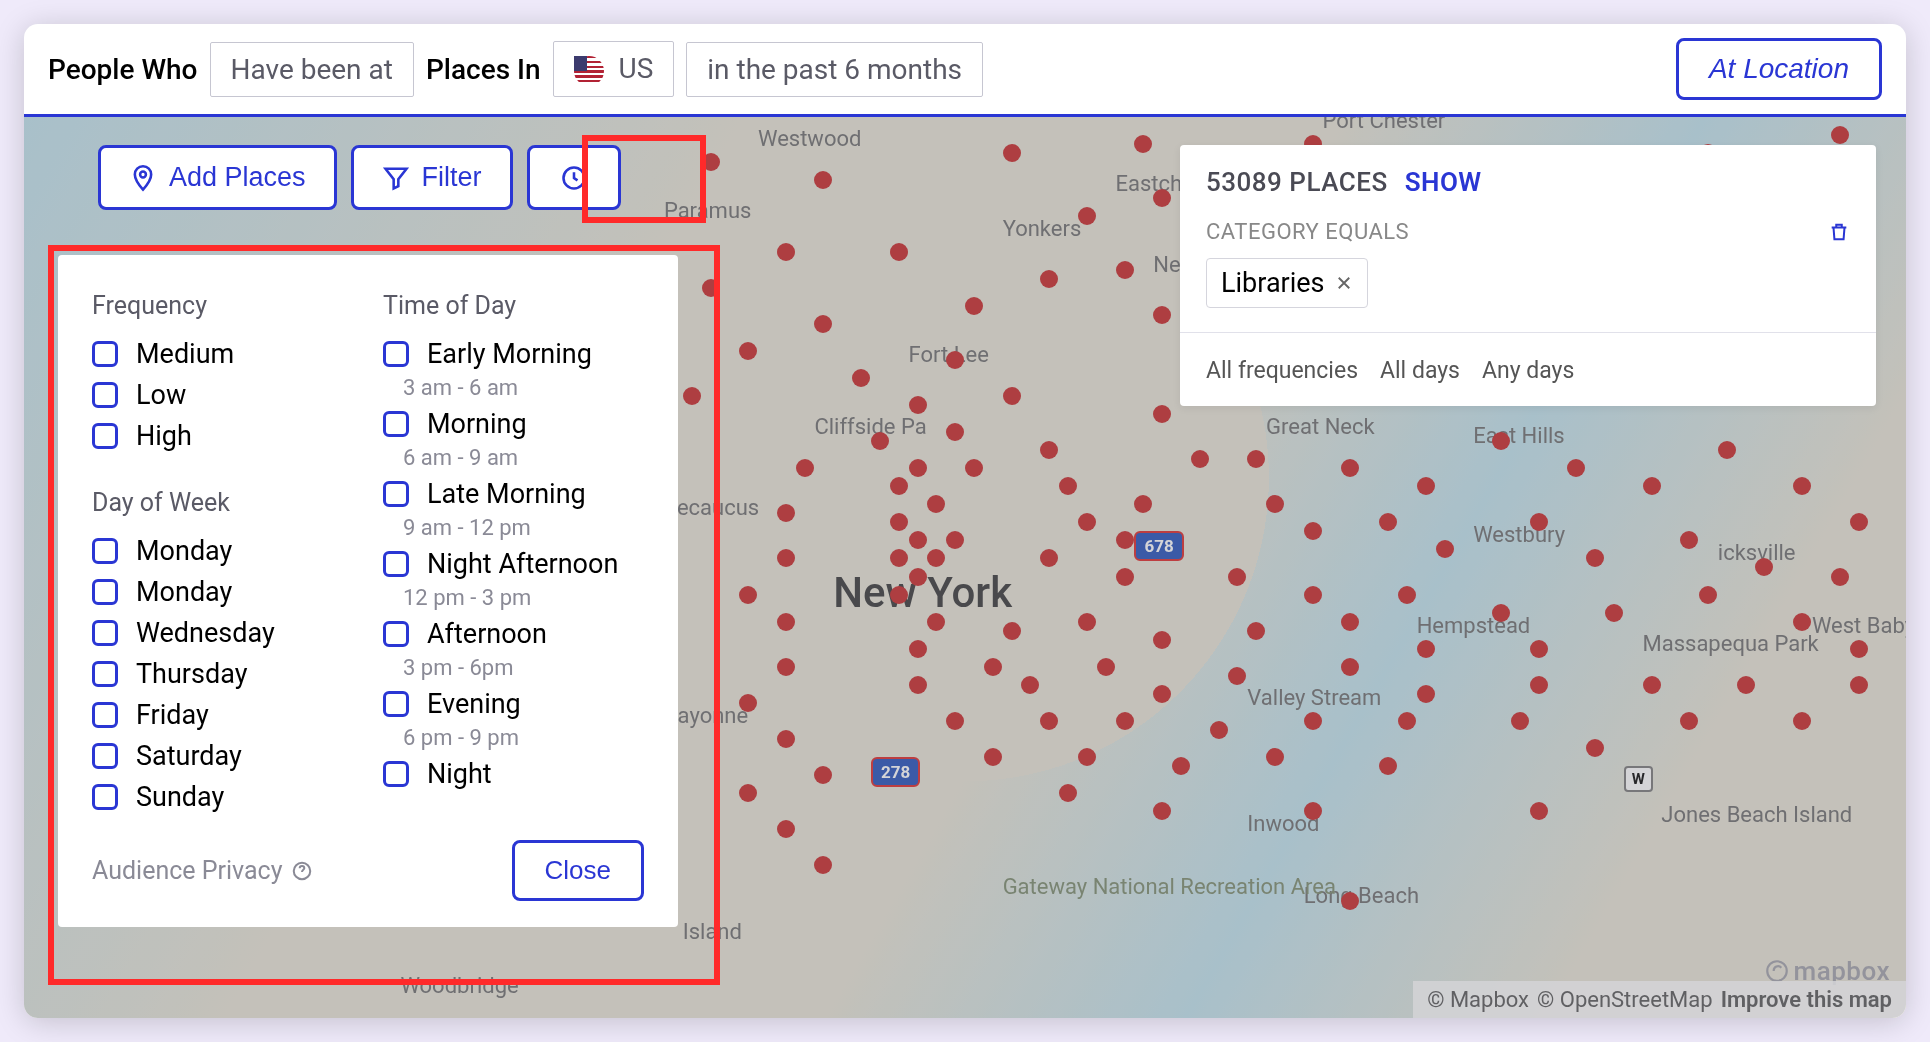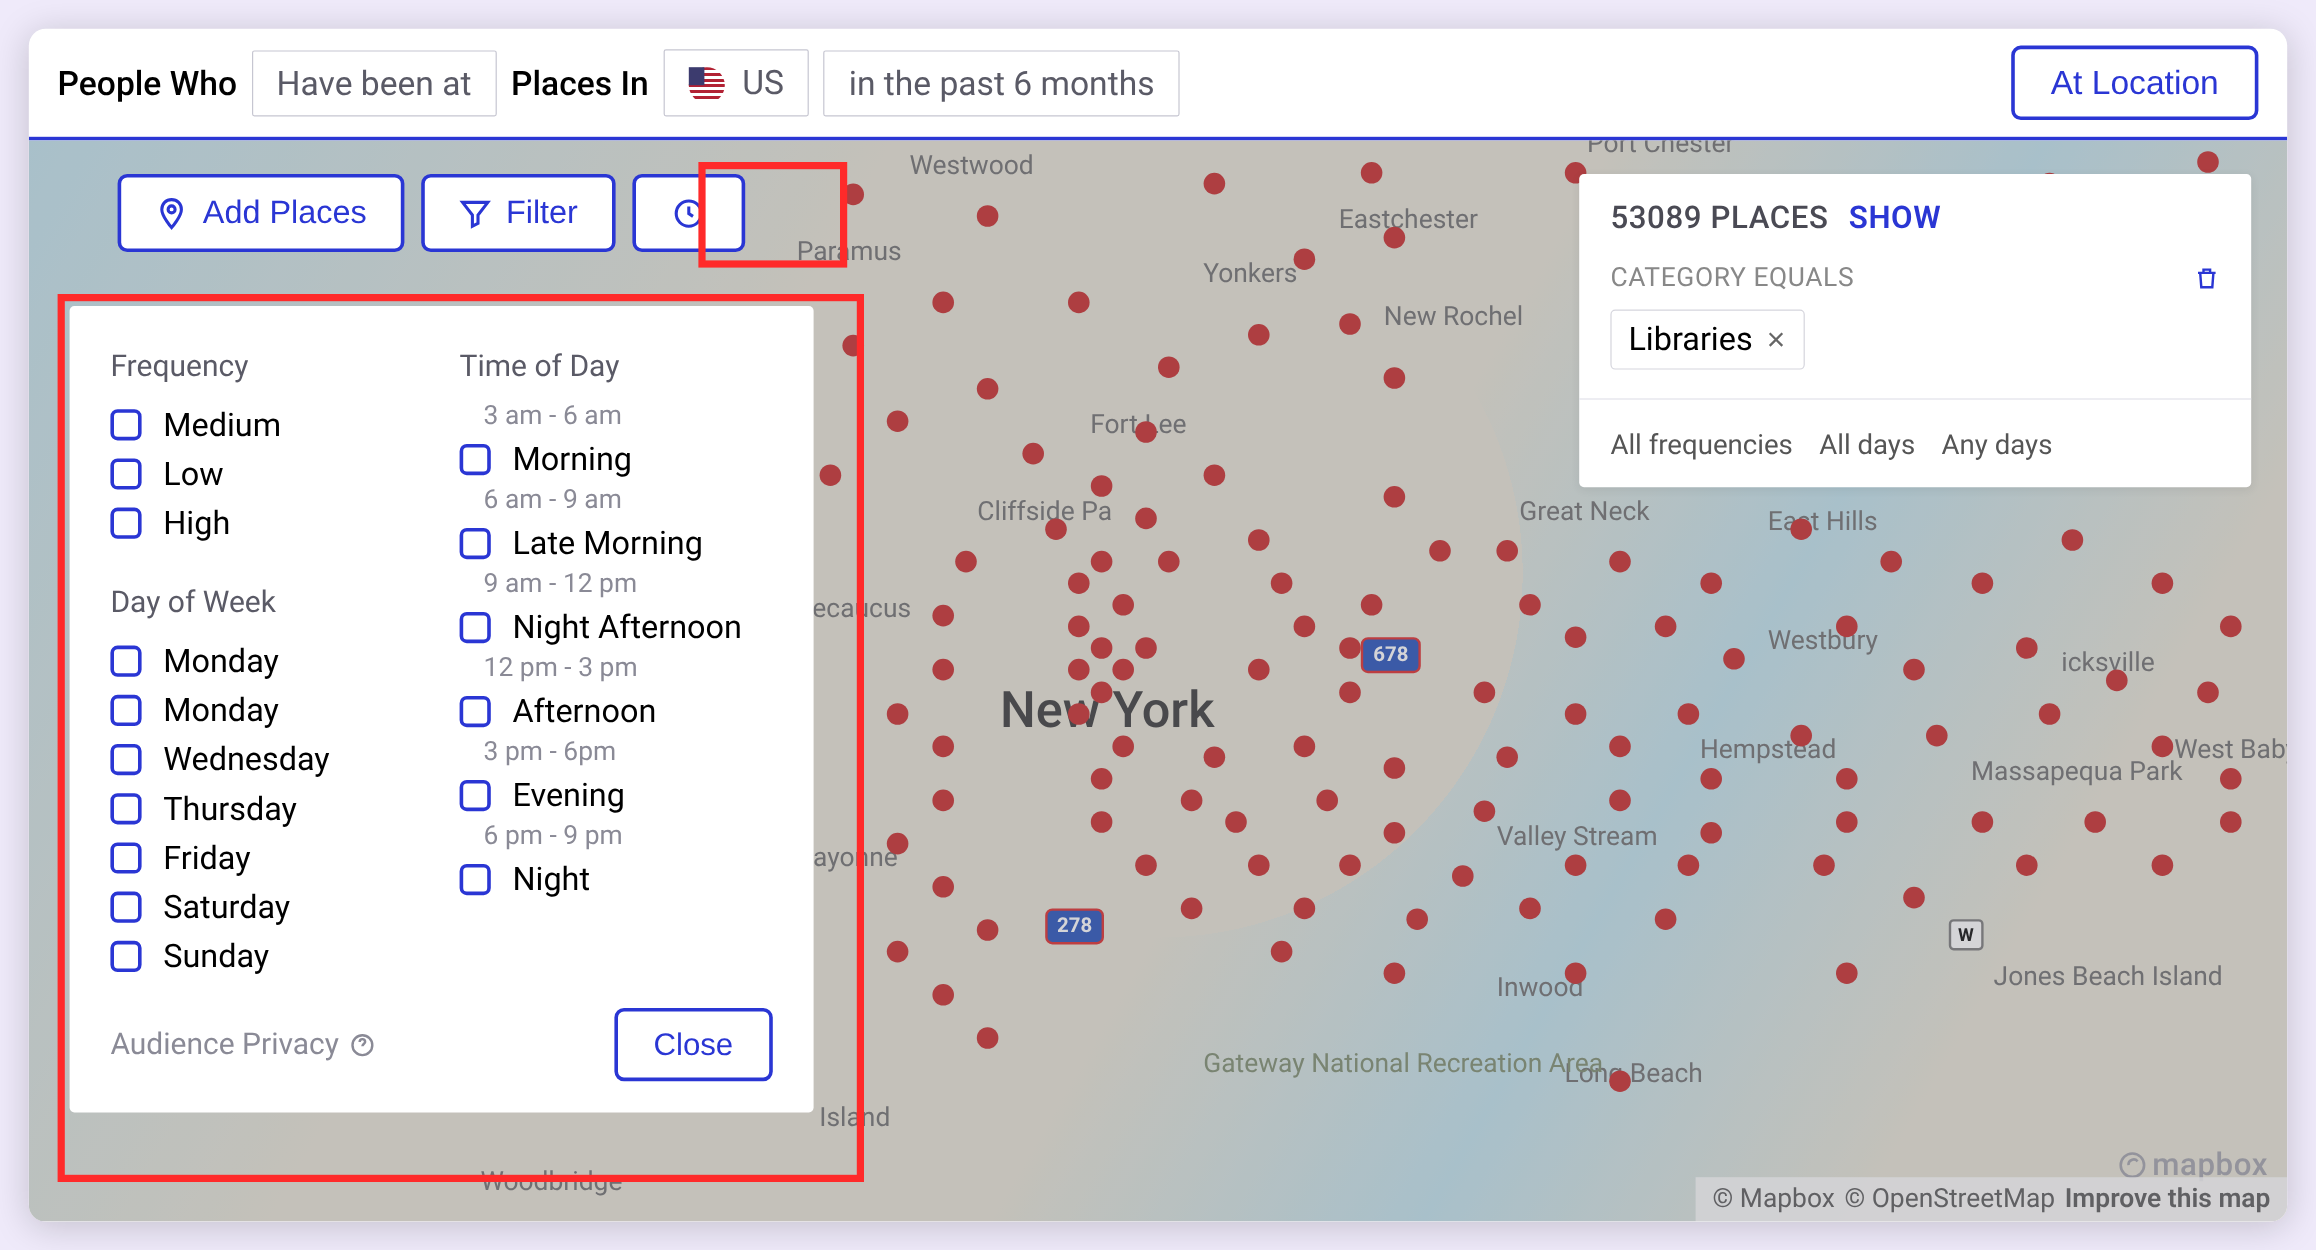--- a/index.html
+++ b/index.html
@@ -43,20 +43,21 @@
   }
   .at-location-btn {
     margin-left: auto;
     border: 3px solid #2a36d4;
     color: #2a36d4;
     font-size: 28px;
     font-weight: 500;
     padding: 12px 30px;
     border-radius: 8px;
     background: #fff;
+    font-style: italic;
   }
   .flag {
     width: 30px; height: 30px; border-radius: 50%;
     background: linear-gradient(to bottom, #b22234 0%, #b22234 8%, #fff 8%, #fff 16%, #b22234 16%, #b22234 24%, #fff 24%, #fff 32%, #b22234 32%, #b22234 40%, #fff 40%, #fff 48%, #b22234 48%, #b22234 56%, #fff 56%, #fff 64%, #b22234 64%, #b22234 72%, #fff 72%, #fff 80%, #b22234 80%, #b22234 88%, #fff 88%, #fff 100%);
     position: relative;
     display: inline-block;
     vertical-align: middle;
     margin-right: 8px;
   }
   .flag::before {
@@ -160,21 +161,21 @@
     color: #2a36d4;
     background:#fff;
     font-size: 26px;
     padding: 12px 30px;
     border-radius: 8px;
   }
   
   .info-card {
     position: absolute;
     top: 28px; right: 30px;
-    width: 560px;
+    width: 696px;
     background: #fff;
     border-radius: 4px;
     padding: 22px 26px;
     z-index: 4;
     box-shadow: 0 2px 8px rgba(0,0,0,.07);
   }
   .info-header { font-size: 26px; letter-spacing: .5px; margin-bottom: 22px; }
   .info-count { color: #4a4a54; font-weight: 500;}
   .info-show { color: #2a36d4; font-weight: 600; margin-left: 10px;}
   .info-sub { font-size: 22px; color: #888; letter-spacing:.5px; margin-bottom: 14px; display:flex; justify-content:space-between; align-items:center;}
@@ -457,20 +458,24 @@
               <span class="check-label">Saturday</span>
             </div>
           <div class="check-row">
               <span class="check-box"></span>
               <span class="check-label">Sunday</span>
             </div>
         </div>
 
         <div class="col">
           <div class="col-title">Time of Day</div>
+          <div class="check-row">
+              <span class="check-box"></span>
+              <span class="check-label">Early Morning</span>
+            </div>
           <div class="check-sub">3 am - 6 am</div>
           <div class="check-row">
               <span class="check-box"></span>
               <span class="check-label">Morning</span>
             </div>
           <div class="check-sub">6 am - 9 am</div>
           <div class="check-row">
               <span class="check-box"></span>
               <span class="check-label">Late Morning</span>
             </div>

